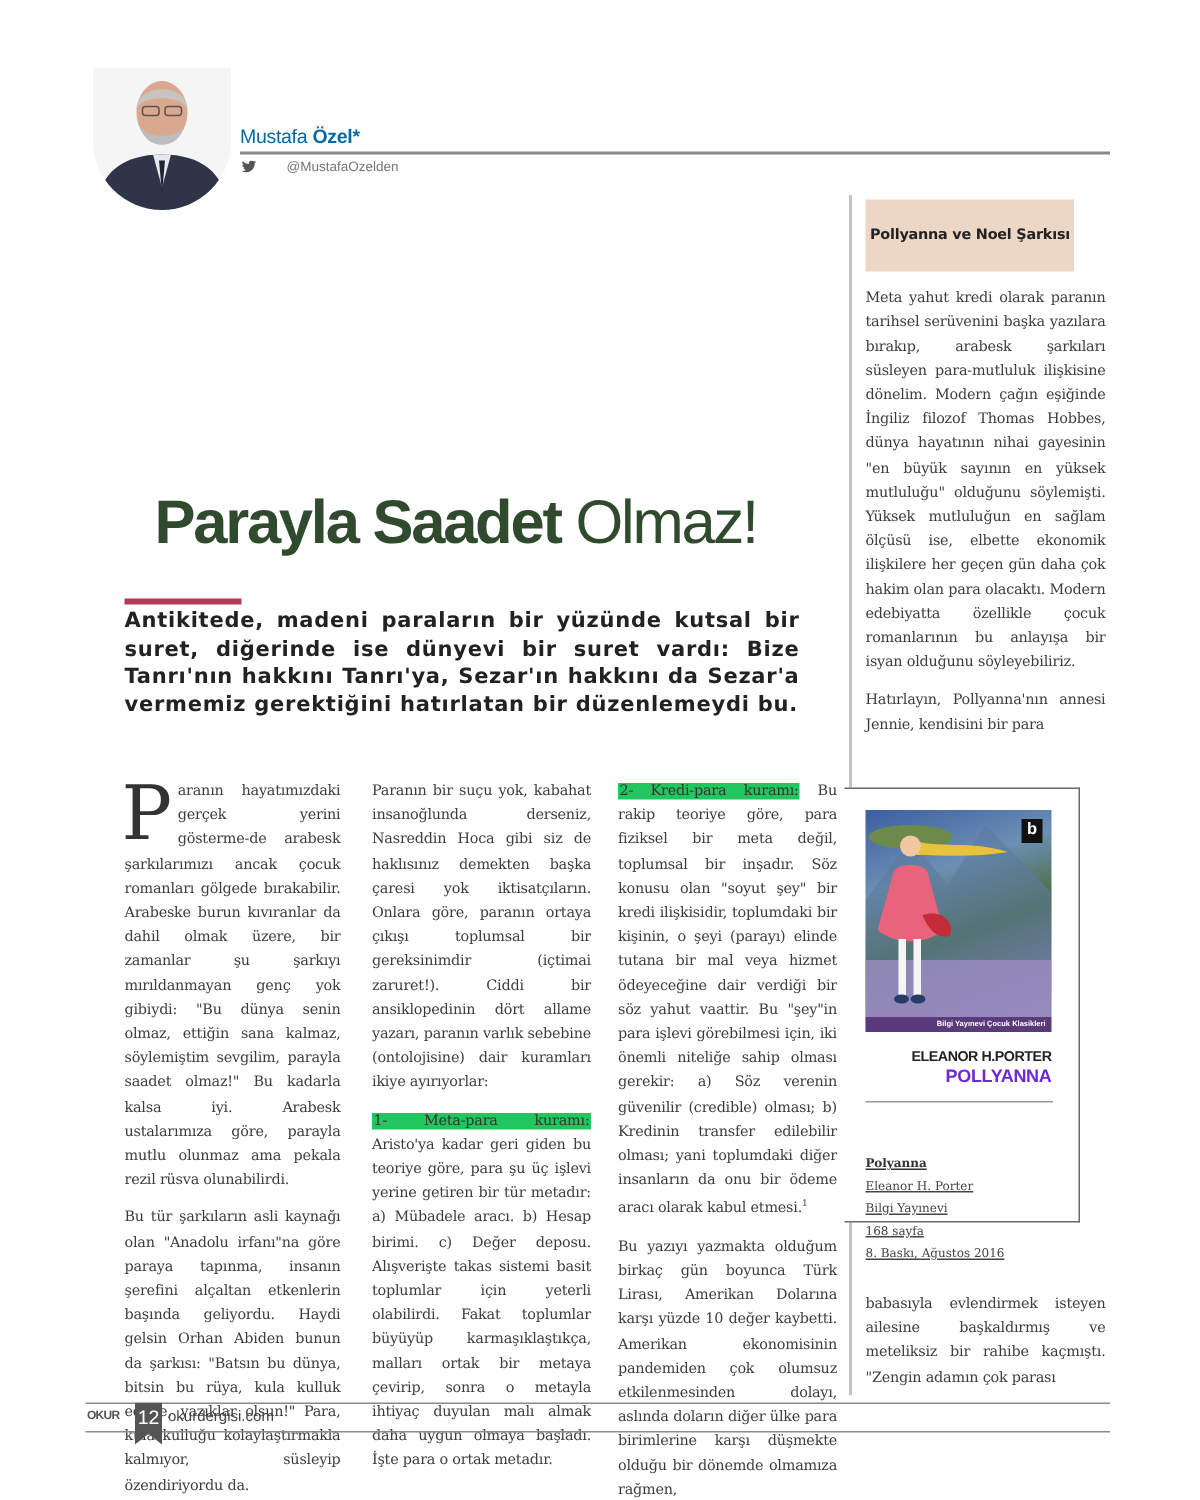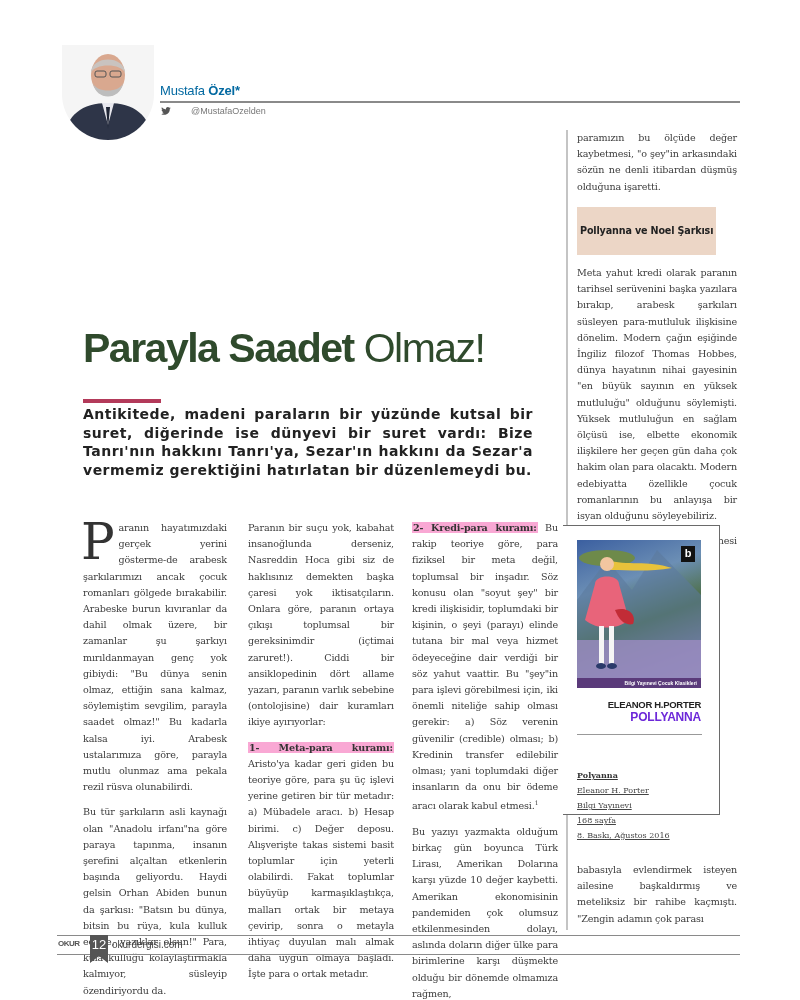--- a/index.html
+++ b/index.html
@@ -8,33 +8,33 @@
 
   
   .avatar { left:62px; top:45px; width:92px; height:95px; border-radius:0 0 46px 46px; overflow:hidden; background:#fff; }
   .author-name { left:160px; top:83px; font-family:"Liberation Sans", sans-serif; font-size:13px; color:#0369a1; letter-spacing:-0.2px; }
   .author-name b { font-weight:bold; }
   .author-rule { left:160px; top:101px; width:580px; height:2px; background:#8a8a8a; }
   .twitter { left:161px; top:106px; font-family:"Liberation Sans", sans-serif; font-size:9px; color:#777; display:flex; align-items:center; gap:20px; }
 
   
   .title { left:83px; top:328px; font-family:"Liberation Sans", sans-serif; font-size:41px; color:#2f4a2c; letter-spacing:-1.5px; line-height:1; white-space:nowrap; }
-  .title .bold { font-weight:bold; }
+  .title .bold { font-weight:bold;margin-left:20px; }
   .title .light { font-weight:normal; color:#2f4a2c; }
   .accent-bar { left:83px; top:399px; width:78px; height:4px; background:#b33a5a; }
   .lede { left:83px; top:405px; width:450px; font-family:"DejaVu Sans", sans-serif; font-weight:bold; font-size:14px; line-height:18.5px; color:#222; text-align:justify; letter-spacing:0.5px; }
 
   
   .col { font-family:"DejaVu Serif", serif; font-size:9.6px; line-height:16.2px; color:#3c3c3c; text-align:justify; letter-spacing:-0.15px; }
   .col p { margin:0 0 9px 0; }
   .col1 { left:83px; top:520px; width:144px; }
   .col2 { left:248px; top:520px; width:146px; }
   .col3 { left:412px; top:520px; width:146px; }
   .dropcap { float:left; font-size:50px; line-height:40px; margin:2px 4px 0 -2px; color:#333; font-family:"DejaVu Serif", serif; }
-  .hl { background:#f9a8d4; font-weight:bold; color:#333; padding:0 1px; }
+  .hl { background:#22c55e; font-weight:normal; color:#333; padding:0 1px; }
 
   
   .side-rule { left:566px; top:130px; width:2px; height:800px; background:#c4c4c4; }
   .side-top { left:577px; top:130px; width:160px; }
   .side-heading { display:inline-block; background:#ecd6c6; font-family:"DejaVu Sans", sans-serif; font-weight:bold; font-size:9.6px; padding:16px 3px; color:#222; margin:3px 0 10px 0; }
   .side-bottom { left:577px; top:862px; width:160px; }
 
   .book-box { left:563px; top:525px; width:156px; height:288px; border:1px solid #6a6a6a; border-left:none; background:#fff; }
   .book-cover { left:577px; top:540px; width:124px; height:148px; background:linear-gradient(160deg,#3b5fa0 0%,#6c8fb5 30%,#4a6b3b 55%,#8a7fa8 80%,#a798c9 100%); overflow:hidden; }
   .cover-logo { right:6px; top:6px; width:14px; height:16px; background:#111; color:#fff; font-family:"Liberation Sans", sans-serif; font-size:11px; font-weight:bold; text-align:center; line-height:14px; }
@@ -98,21 +98,20 @@
   <p><span class="hl">1- Meta-para kuramı:</span> <span>Aristo'ya kadar geri giden bu teoriye göre, para şu üç işlevi yerine getiren bir tür metadır: a) Mübadele aracı. b) Hesap birimi. c) Değer deposu. Alışverişte takas sistemi basit toplumlar için yeterli olabilirdi. Fakat toplumlar büyüyüp karmaşıklaştıkça, malları ortak bir metaya çevirip, sonra o metayla ihtiyaç duyulan malı almak daha uygun olmaya başladı. İşte para o ortak metadır.</span></p>
 </div>
 
 <div class="abs col col3">
   <p><span class="hl">2- Kredi-para kuramı:</span> <span>Bu rakip teoriye göre, para fiziksel bir meta değil, toplumsal bir inşadır. Söz konusu olan "soyut şey" bir kredi ilişkisidir, toplumdaki bir kişinin, o şeyi (parayı) elinde tutana bir mal veya hizmet ödeyeceğine dair verdiği bir söz yahut vaattir. Bu "şey"in para işlevi görebilmesi için, iki önemli niteliğe sahip olması gerekir: a) Söz verenin güvenilir (credible) olması; b) Kredinin transfer edilebilir olması; yani toplumdaki diğer insanların da onu bir ödeme aracı olarak kabul etmesi.</span><sup style="font-size:6px;">1</sup></p>
   <p>Bu yazıyı yazmakta olduğum birkaç gün boyunca Türk Lirası, Amerikan Dolarına karşı yüzde 10 değer kaybetti. Amerikan ekonomisinin pandemiden çok olumsuz etkilenmesinden dolayı, aslında doların diğer ülke para birimlerine karşı düşmekte olduğu bir dönemde olmamıza rağmen,</p>
 </div>
 
 <div class="abs side-rule"></div>
 <div class="abs col side-top">
-  <p>paramızın bu ölçüde değer kaybetmesi, "o şey"in arkasındaki sözün ne denli itibardan düşmüş olduğuna işaretti.</p>
   <div class="side-heading">Pollyanna ve Noel Şarkısı</div>
   <p>Meta yahut kredi olarak paranın tarihsel serüvenini başka yazılara bırakıp, arabesk şarkıları süsleyen para-mutluluk ilişkisine dönelim. Modern çağın eşiğinde İngiliz filozof Thomas Hobbes, dünya hayatının nihai gayesinin "en büyük sayının en yüksek mutluluğu" olduğunu söylemişti. Yüksek mutluluğun en sağlam ölçüsü ise, elbette ekonomik ilişkilere her geçen gün daha çok hakim olan para olacaktı. Modern edebiyatta özellikle çocuk romanlarının bu anlayışa bir isyan olduğunu söyleyebiliriz.</p>
   <p>Hatırlayın, Pollyanna'nın annesi Jennie, kendisini bir para</p>
 </div>
 
 <div class="abs book-box"></div>
 <div class="abs book-cover">
   <svg width="124" height="148" viewBox="0 0 124 148" style="position:absolute;left:0;top:0">
     <polygon points="0,60 30,20 55,50 80,10 124,55 124,148 0,148" fill="#5b7a9c" opacity="0.6"></polygon>
     <rect x="0" y="100" width="124" height="48" fill="#9c8cc2" opacity="0.8"></rect>

